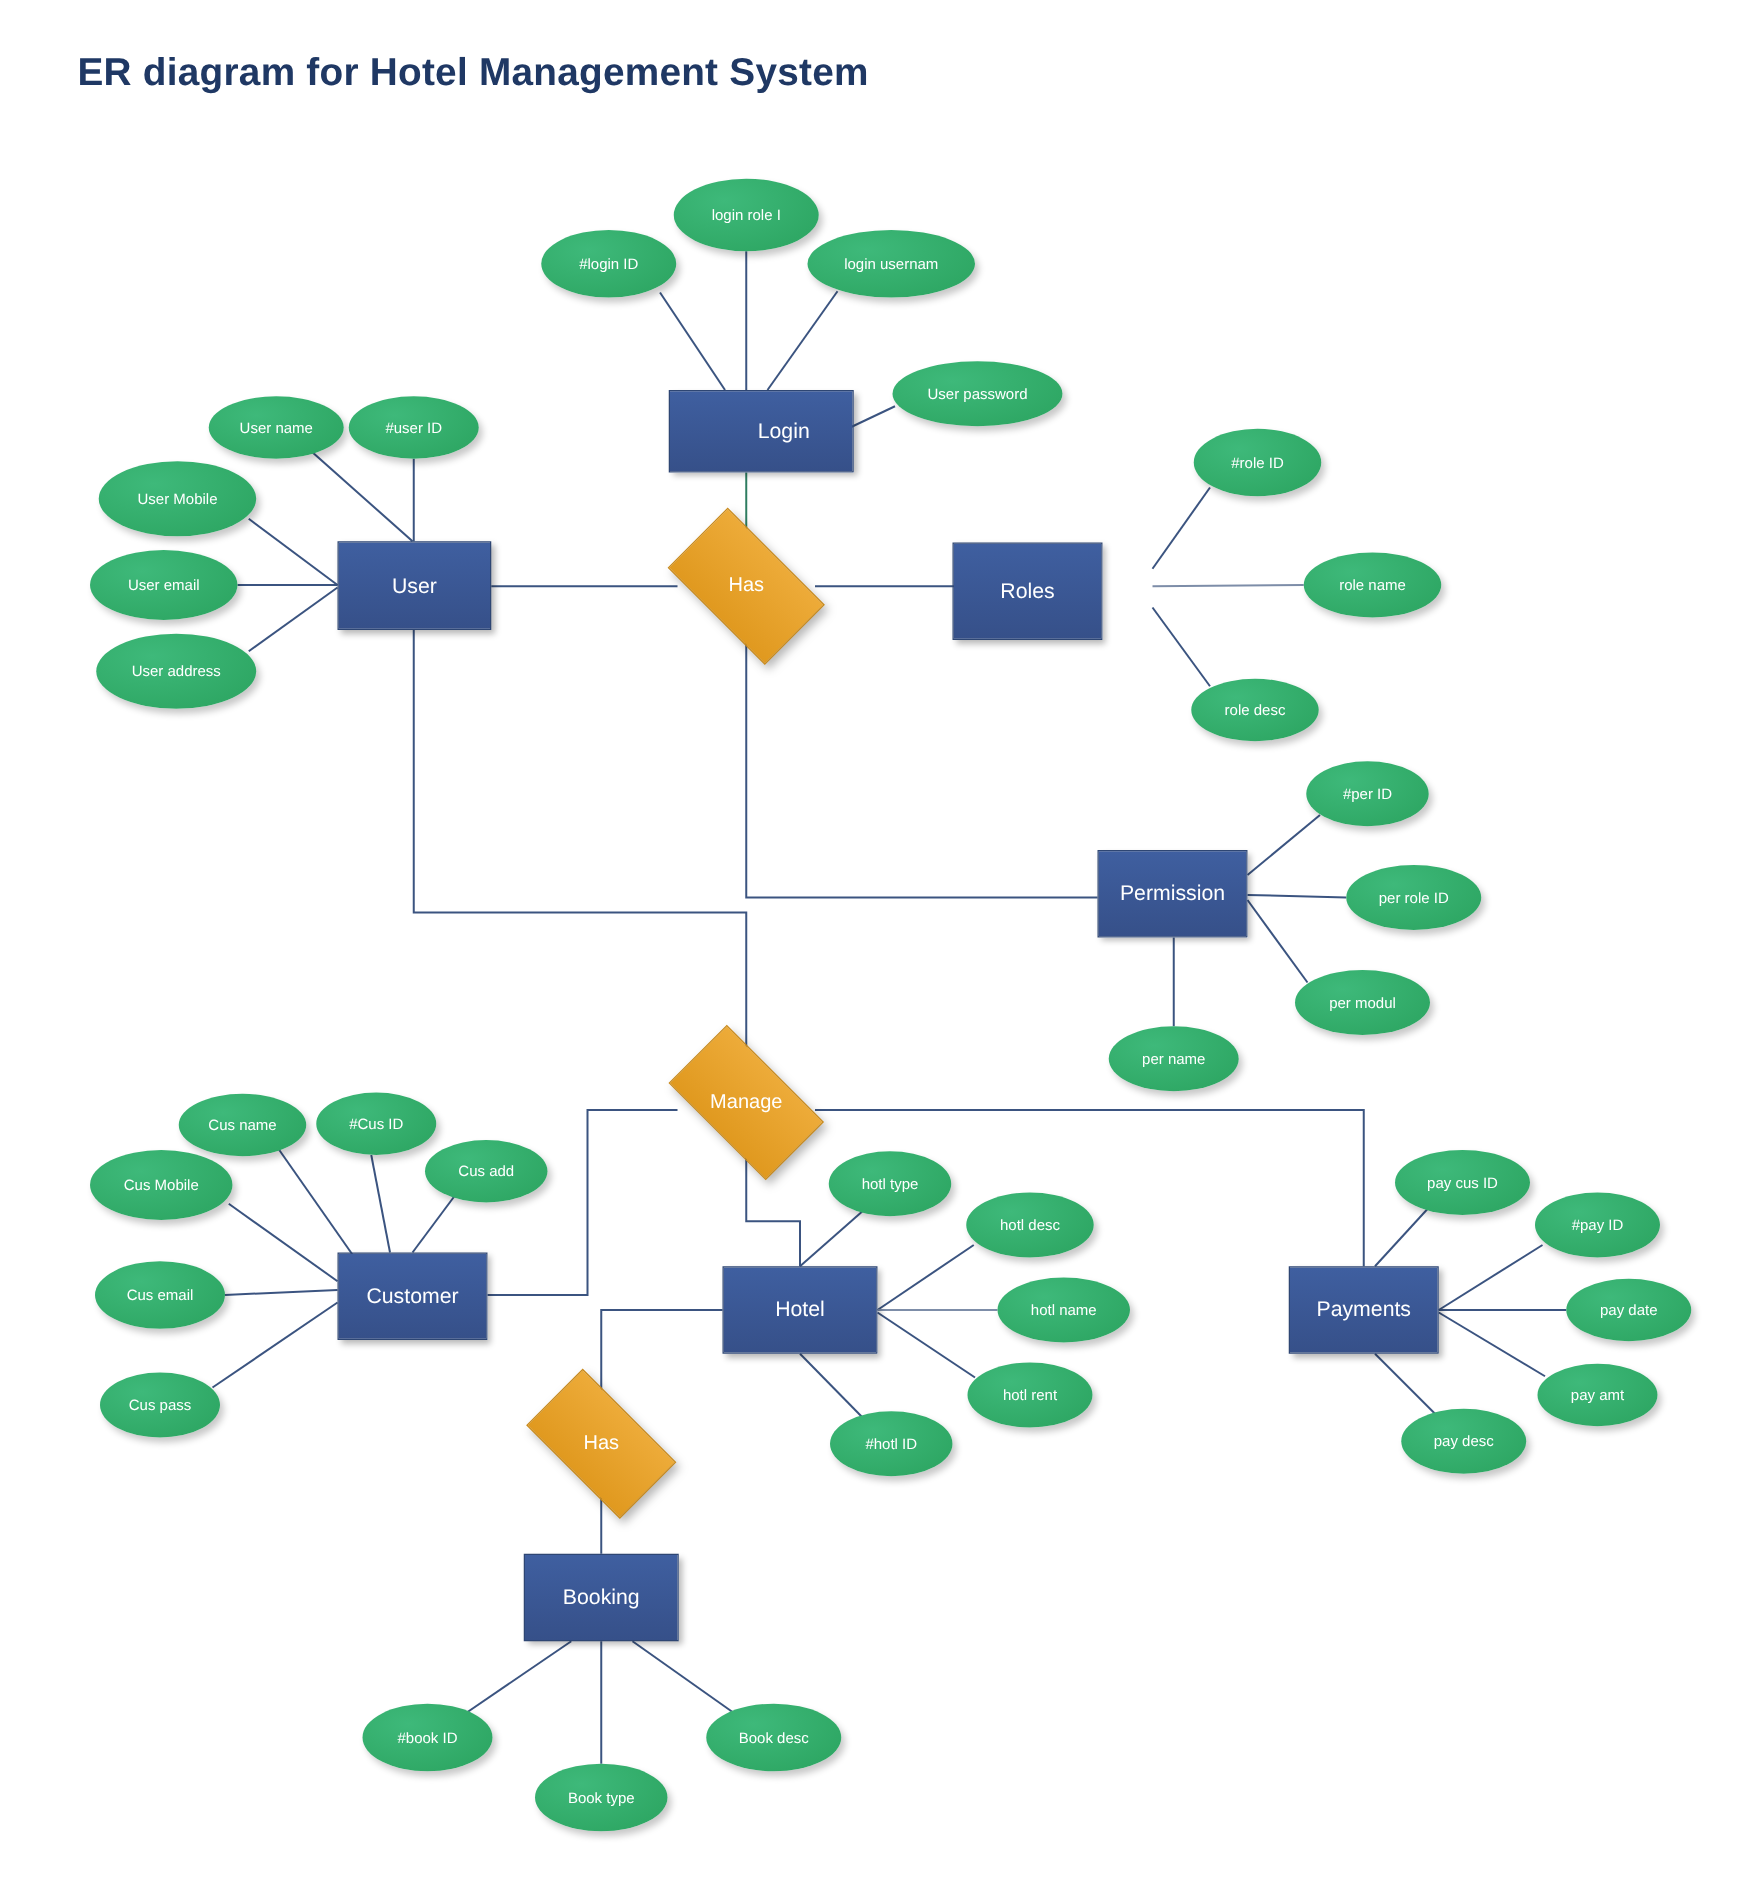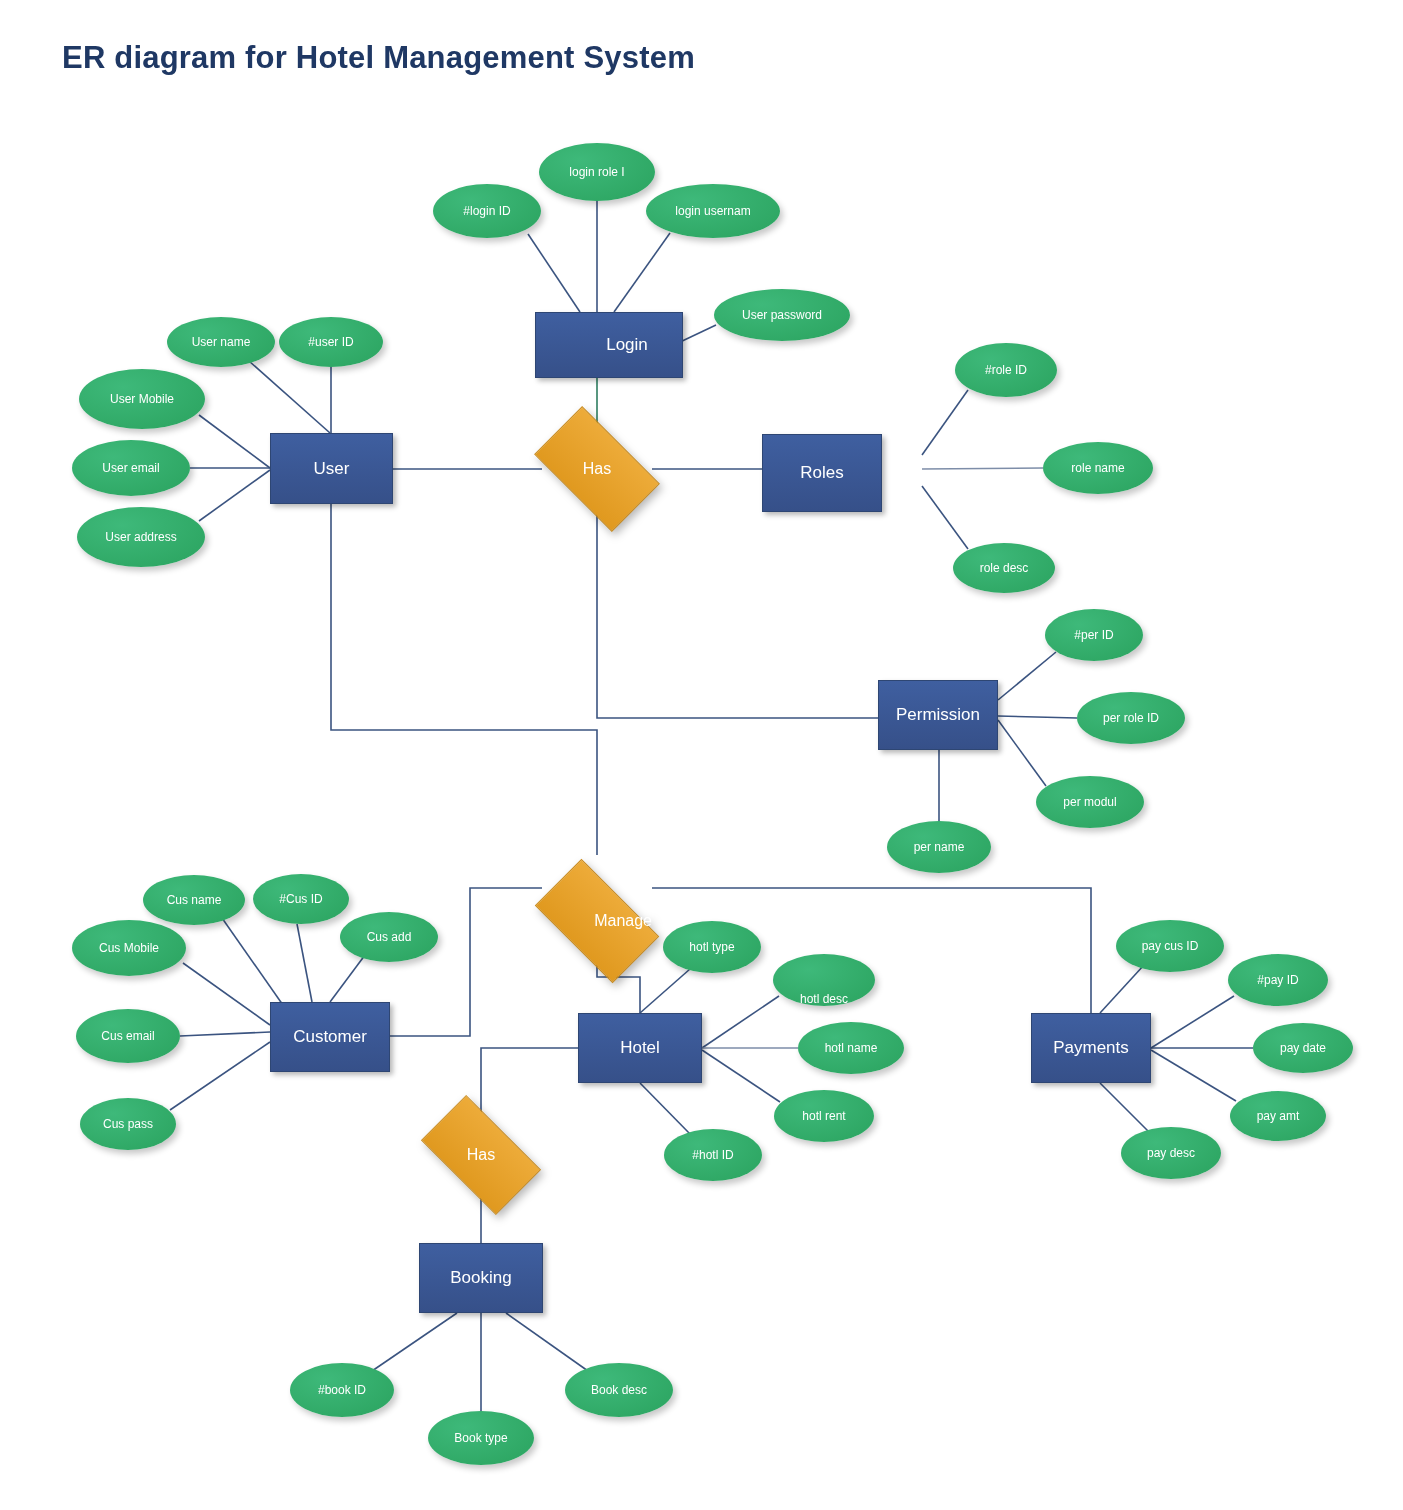--- a/index.html
+++ b/index.html
@@ -179,21 +179,21 @@
     <span>Payments</span>
   </div>
   <div class="node entity" style="left:419px;top:1243px;width:124px;height:70px;">
     <span>Booking</span>
   </div>
 
   <div class="rel-wrap" style="left:542px;top:435px;width:110px;height:68px;">
     <div class="rel-shape"></div>
     <span class="rel-label">Has</span>
   </div>
-  <div class="rel-wrap" style="left:542px;top:888px;width:110px;height:66px;justify-content:flex-end;">
+  <div class="rel-wrap" style="left:542px;top:849px;width:110px;height:66px;">
     <div class="rel-shape"></div>
     <span class="rel-label">Manage</span>
   </div>
   <div class="rel-wrap" style="left:428px;top:1123px;width:106px;height:64px;">
     <div class="rel-shape"></div>
     <span class="rel-label">Has</span>
   </div>
 
   <div class="node attr" style="left:539px;top:143px;width:116px;height:58px;">
     <span>login role I</span>
@@ -262,21 +262,21 @@
   <div class="node attr" style="left:76px;top:1009px;width:104px;height:54px;">
     <span>Cus email</span>
   </div>
   <div class="node attr" style="left:80px;top:1098px;width:96px;height:52px;">
     <span>Cus pass</span>
   </div>
 
   <div class="node attr" style="left:663px;top:921px;width:98px;height:52px;">
     <span>hotl type</span>
   </div>
-  <div class="node attr" style="left:773px;top:954px;width:102px;height:52px;align-items:flex-end;">
+  <div class="node attr" style="left:773px;top:954px;width:102px;height:52px;">
     <span>hotl desc</span>
   </div>
   <div class="node attr" style="left:798px;top:1022px;width:106px;height:52px;">
     <span>hotl name</span>
   </div>
   <div class="node attr" style="left:774px;top:1090px;width:100px;height:52px;">
     <span>hotl rent</span>
   </div>
   <div class="node attr" style="left:664px;top:1129px;width:98px;height:52px;">
     <span>#hotl ID</span>

